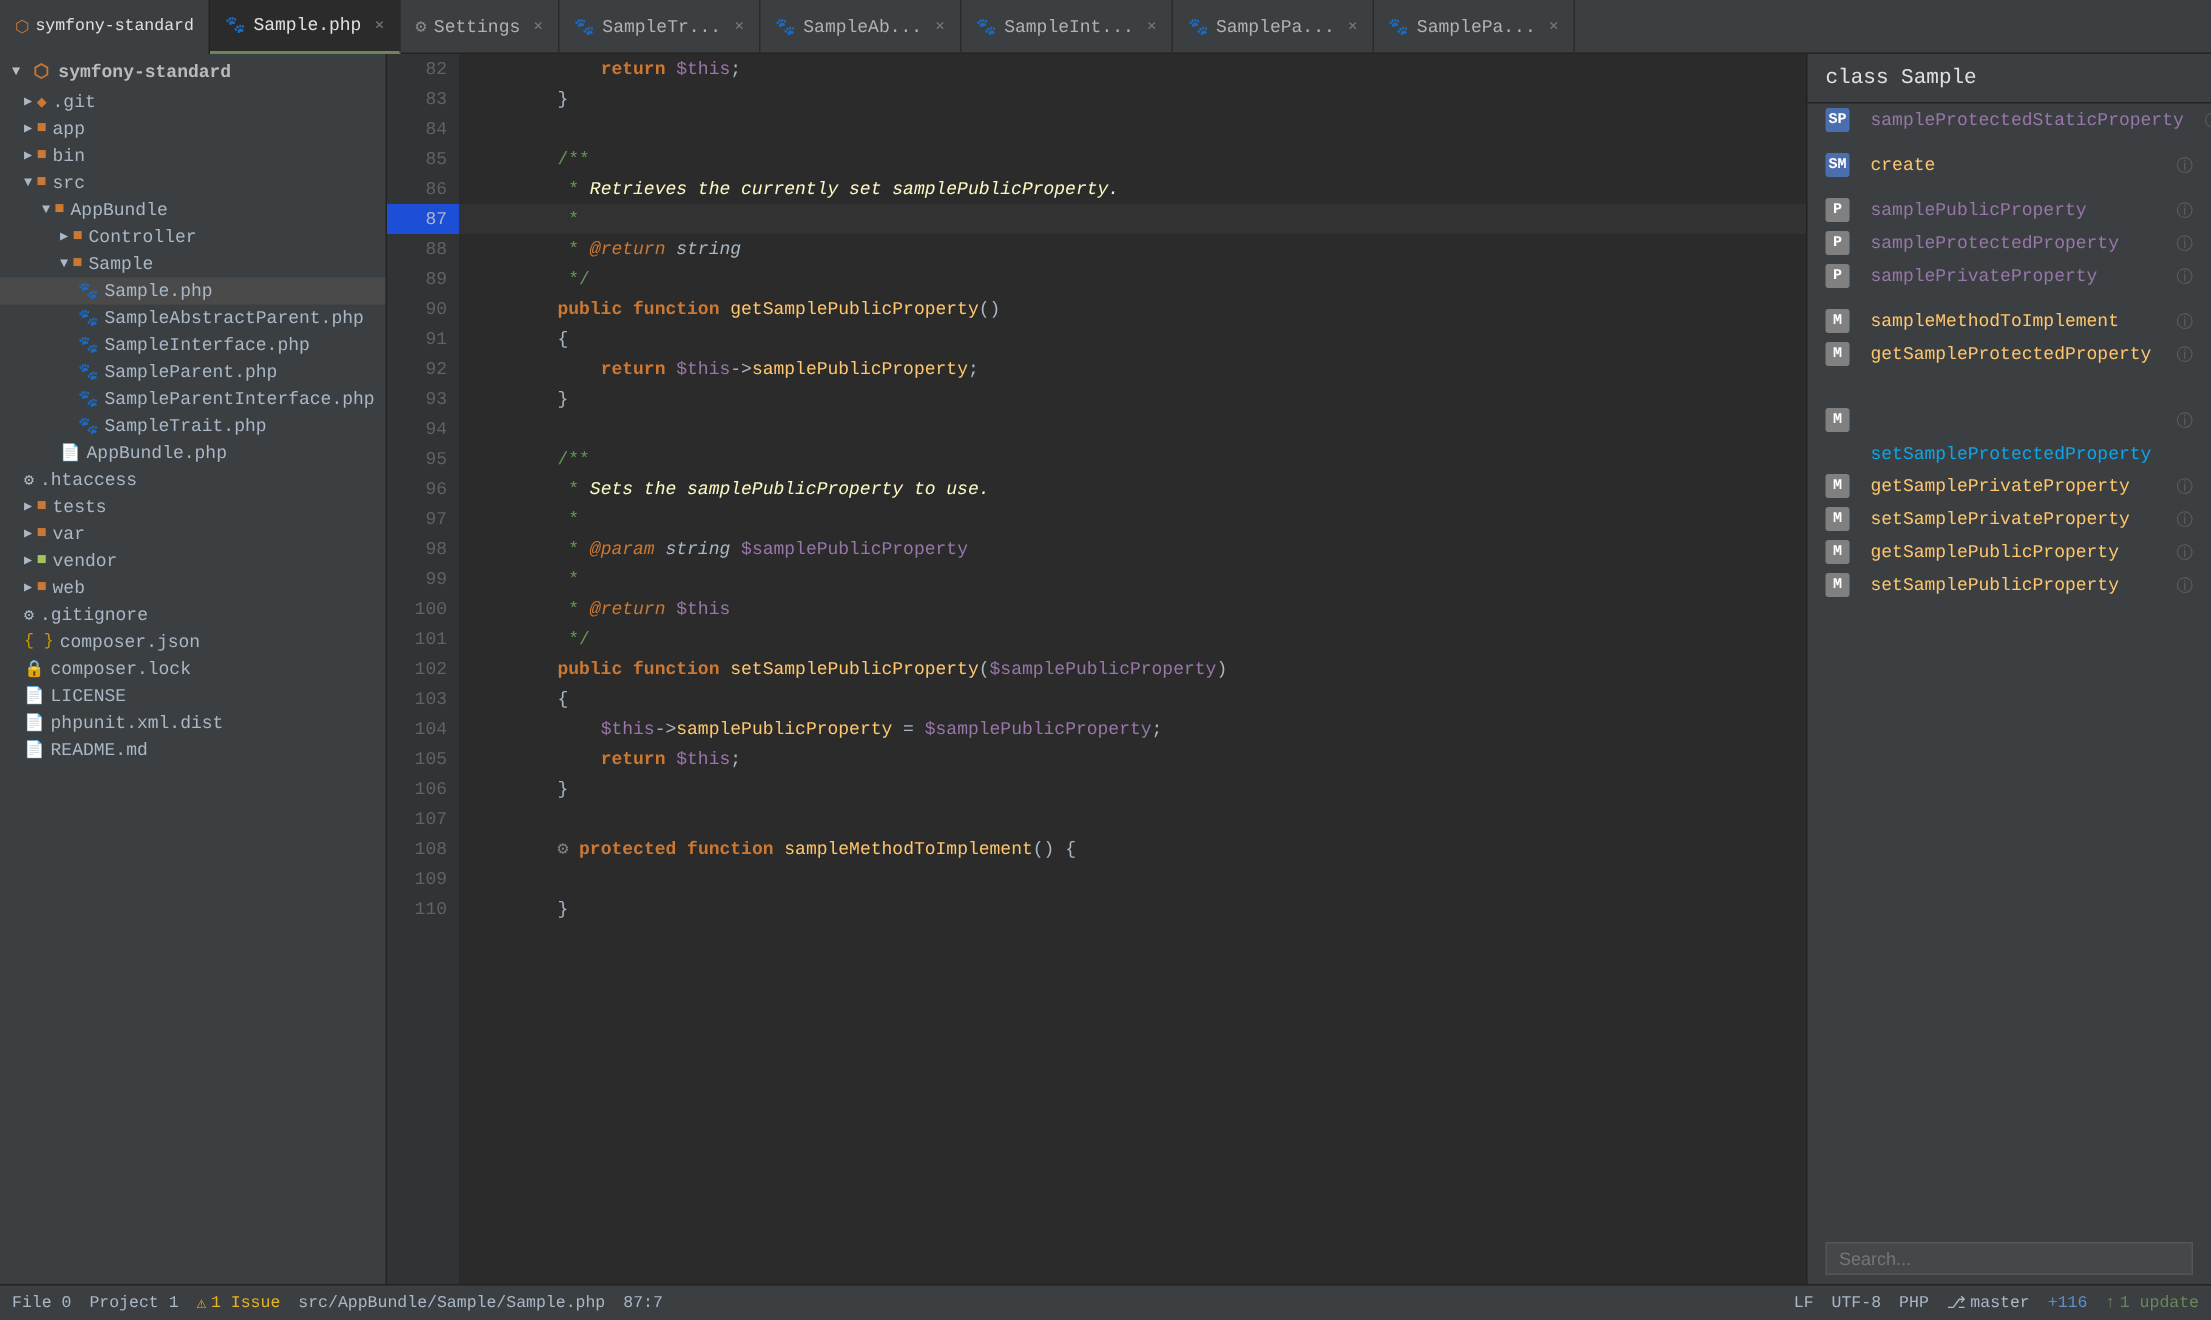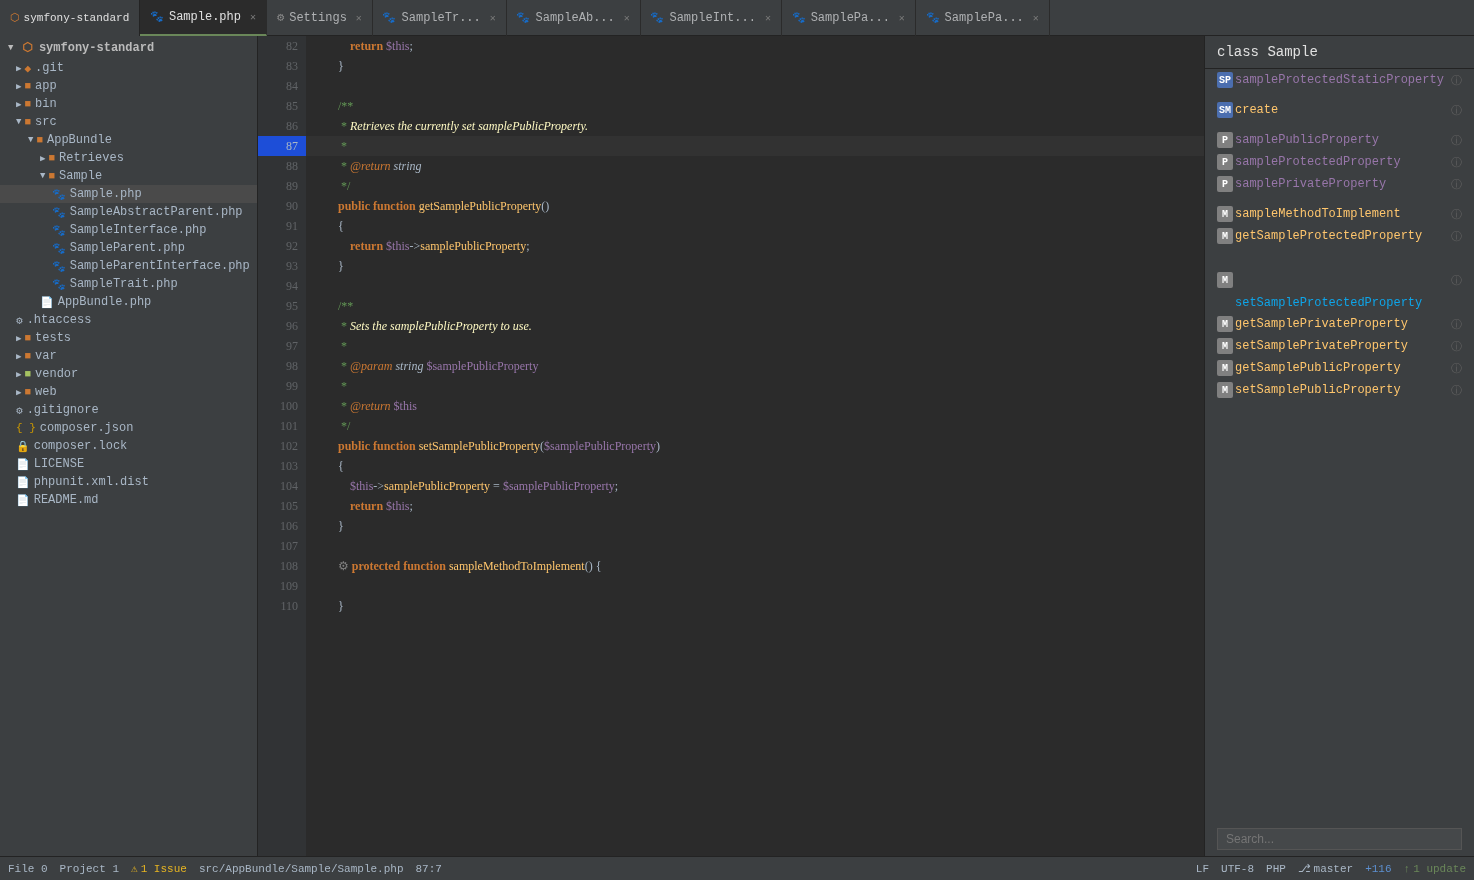--- a/index.html
+++ b/index.html
@@ -99,21 +99,20 @@
       flex: 1;
       background: #2b2b2b;
       overflow: hidden;
       display: flex;
       flex-direction: column;
     }
     .code-container {
       flex: 1;
       overflow: auto;
       display: flex;
-      font-family: Liberation Serif, serif;
     }
     .line-numbers {
       background: #313335;
       color: #606366;
       padding: 0;
       text-align: right;
       user-select: none;
       flex-shrink: 0;
       min-width: 48px;
     }
@@ -169,21 +168,21 @@
       color: #e0e0e0;
     }
     .panel-section {
       display: flex;
       flex-direction: column;
     }
     .panel-item {
       display: flex;
       align-items: center;
       padding: 3px 12px;
-      gap: 2px;
+      gap: 14px;
       cursor: pointer;
       color: #a9b7c6;
     }
     .badge {
       font-size: 10px;
       font-weight: bold;
       width: 16px;
       height: 16px;
       border-radius: 2px;
       display: inline-flex;
@@ -335,21 +334,21 @@
 
     <div class="sidebar-item indent2">
       <span class="arrow">▼</span>
       <span class="folder-icon icon-orange">■</span>
       <span>AppBundle</span>
     </div>
 
     <div class="sidebar-item indent3">
       <span class="arrow">▶</span>
       <span class="folder-icon icon-orange">■</span>
-      <span>Retrieves</span>
+      <span>Controller</span>
     </div>
 
     <div class="sidebar-item indent3">
       <span class="arrow">▼</span>
       <span class="folder-icon icon-orange">■</span>
       <span>Sample</span>
     </div>
 
     <div class="sidebar-item indent4" style="background:#4a4a4a;">
       <span class="file-icon icon-paw">🐾</span>

